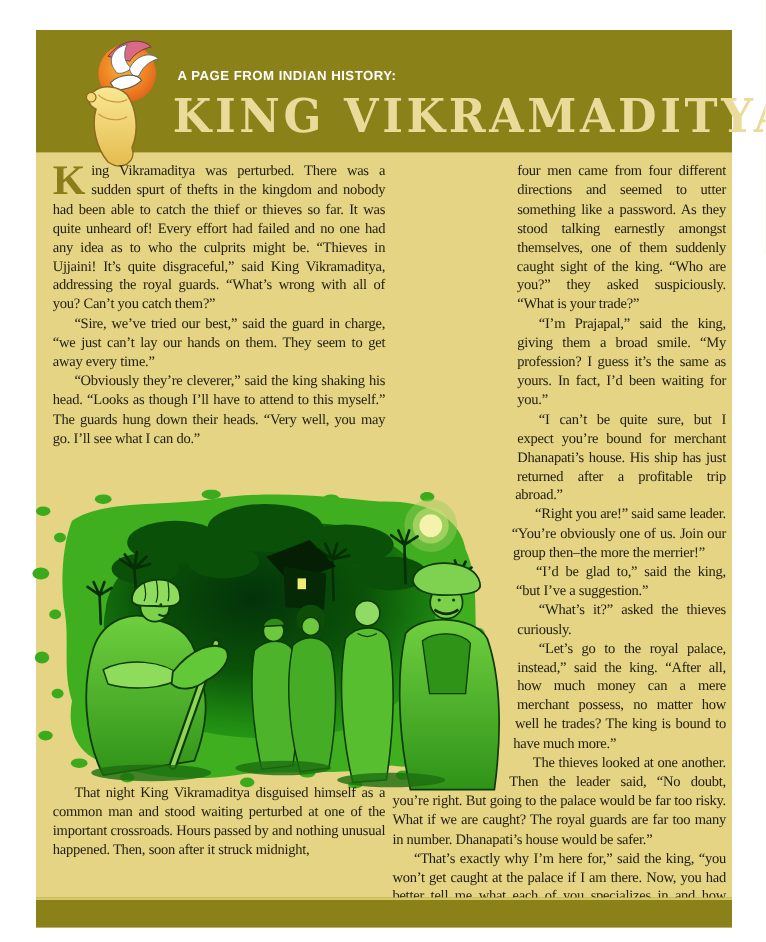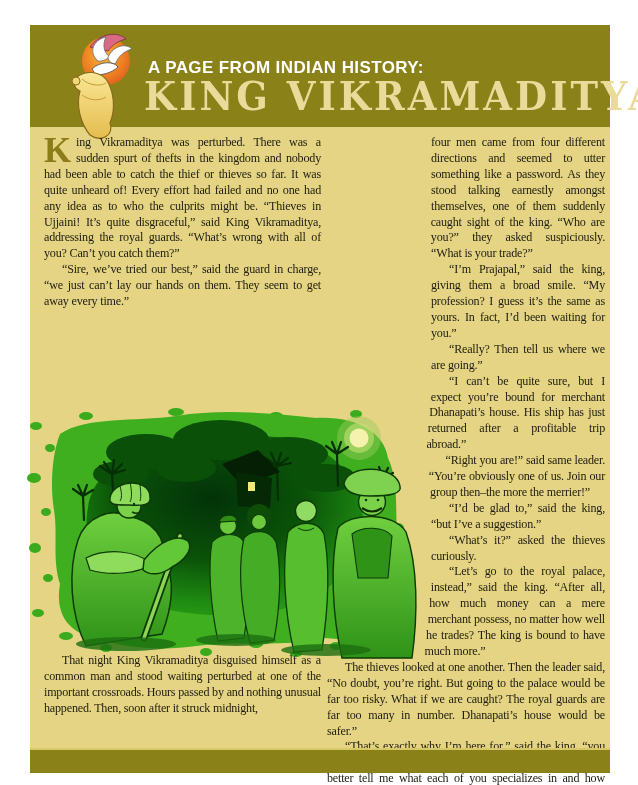--- a/index.html
+++ b/index.html
@@ -2,21 +2,21 @@
 <html><head>
 <meta charset="utf-8">
 <style>
   html,body{margin:0;padding:0;background:#ffffff;}
   .canvas{position:relative;width:638px;height:785px;background:#ffffff;overflow:hidden;
           font-family:"Liberation Serif", serif;}
   .page{position:absolute;left:30px;top:25px;width:580px;height:746px;background:#E4D483;}
   .hdr{position:absolute;left:0;top:0;width:580px;height:102px;background:#8A8119;}
   .footbar{position:absolute;left:0;top:723px;width:580px;height:23px;background:#8A8119;border-top:2px solid #D8C96B;}
   .kicker{position:absolute;left:118px;top:33px;width:420px;
-          font-family:"Liberation Sans", sans-serif;font-weight:bold;font-size:17px;
+          font-family:"Liberation Sans", sans-serif;font-weight:bold;font-size:11px;
           color:#FFFFFF;letter-spacing:.4px;}
   .title{position:absolute;left:114px;top:48px;width:470px;
          font-family:"DejaVu Serif", serif;font-weight:bold;font-size:37px;
          color:#EADB9B;letter-spacing:3px;white-space:nowrap;transform:scaleY(1.05);transform-origin:top left;}
   .logo{position:absolute;left:22px;top:4px;width:92px;height:116px;}
   .col{position:absolute;font-size:12.1px;line-height:15.9px;color:#201d10;
        text-align:justify;letter-spacing:-0.2px;}
   .leftcol{left:14px;top:110px;width:277px;}
   .leftcol-last{left:14px;top:628px;width:277px;}
   .rightcol{left:297px;top:110px;width:278px;}
@@ -186,31 +186,31 @@
       <g fill="#1C6E10" opacity="0.8">
         <ellipse cx="100" cy="236" rx="50" ry="7"></ellipse>
         <ellipse cx="210" cy="232" rx="40" ry="6"></ellipse>
         <ellipse cx="300" cy="242" rx="45" ry="6"></ellipse>
       </g>
     </svg>
 
     <div class="col leftcol">
       <p class="para"><span class="dropcap">K</span><span>ing Vikramaditya was perturbed. There was a sudden spurt of thefts in the kingdom and nobody had been able to catch the thief or thieves so far. It was quite unheard of! Every effort had failed and no one had any idea as to who the culprits might be. “Thieves in Ujjaini! It’s quite disgraceful,” said King Vikramaditya, addressing the royal guards. “What’s wrong with all of you? Can’t you catch them?”</span></p>
       <p class="para ind">“Sire, we’ve tried our best,” said the guard in charge, “we just can’t lay our hands on them. They seem to get away every time.”</p>
+      <p class="para ind">“Obviously they’re cleverer,” said the king shaking his head. “Looks as though I’ll have to attend to this myself.” The guards hung down their heads. “Very well, you may go. I’ll see what I can do.”</p>
     </div>
 
     <div class="col leftcol-last">
       <p class="para ind">That night King Vikramaditya disguised himself as a common man and stood waiting perturbed at one of the important crossroads. Hours passed by and nothing unusual happened. Then, soon after it struck midnight,</p>
     </div>
 
     <div class="col rightcol">
       <div class="wrapspacer"></div>
       <p class="para">four men came from four different directions and seemed to utter something like a password. As they stood talking earnestly amongst themselves, one of them suddenly caught sight of the king. “Who are you?” they asked suspiciously. “What is your trade?”</p>
       <p class="para ind">“I’m Prajapal,” said the king, giving them a broad smile. “My profession? I guess it’s the same as yours. In fact, I’d been waiting for you.”</p>
-      <p class="para ind">“Really? Then tell us where we are going.”</p>
       <p class="para ind">“I can’t be quite sure, but I expect you’re bound for merchant Dhanapati’s house. His ship has just returned after a profitable trip abroad.”</p>
       <p class="para ind">“Right you are!” said same leader. “You’re obviously one of us. Join our group then–the more the merrier!”</p>
       <p class="para ind">“I’d be glad to,” said the king, “but I’ve a suggestion.”</p>
       <p class="para ind">“What’s it?” asked the thieves curiously.</p>
       <p class="para ind">“Let’s go to the royal palace, instead,” said the king. “After all, how much money can a mere merchant possess, no matter how well he trades? The king is bound to have much more.”</p>
       <p class="para ind">The thieves looked at one another. Then the leader said, “No doubt, you’re right. But going to the palace would be far too risky. What if we are caught? The royal guards are far too many in number. Dhanapati’s house would be safer.”</p>
       <p class="para ind">“That’s exactly why I’m here for,” said the king, “you won’t get caught at the palace if I am there. Now, you had better tell me what each of you specializes in and how we’re going to divide the booty.”</p>
     </div>
 
 

